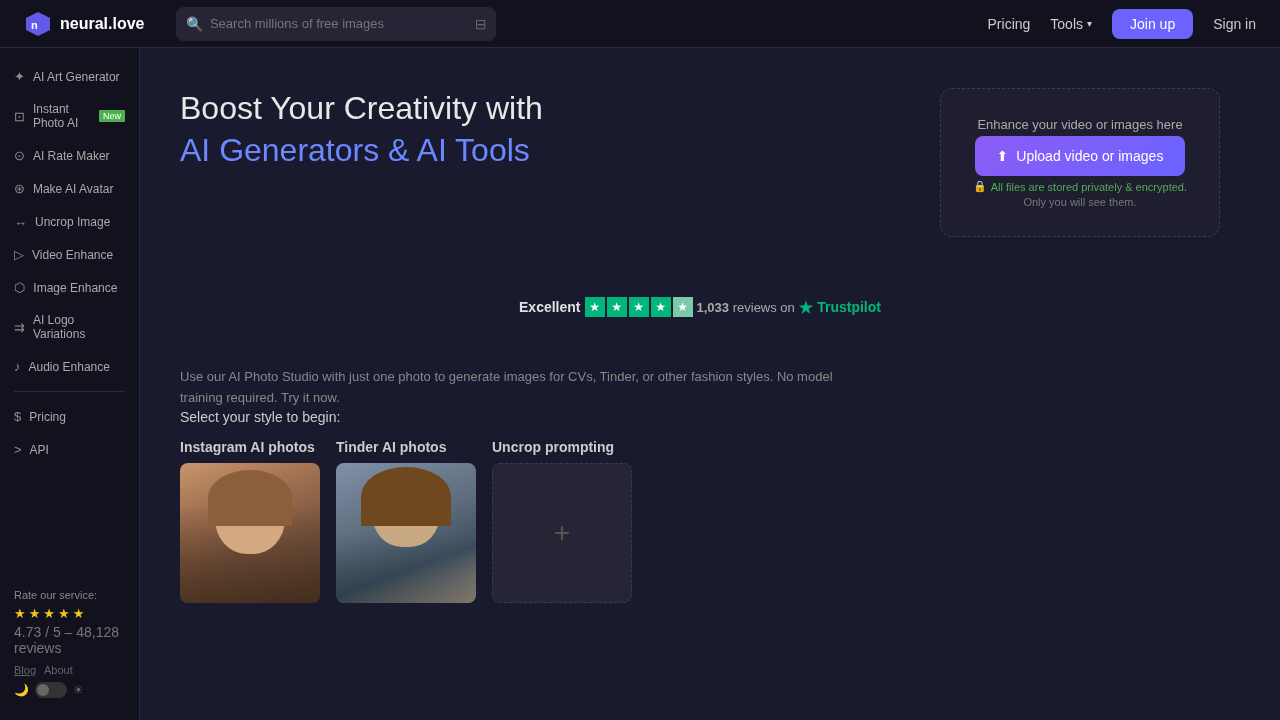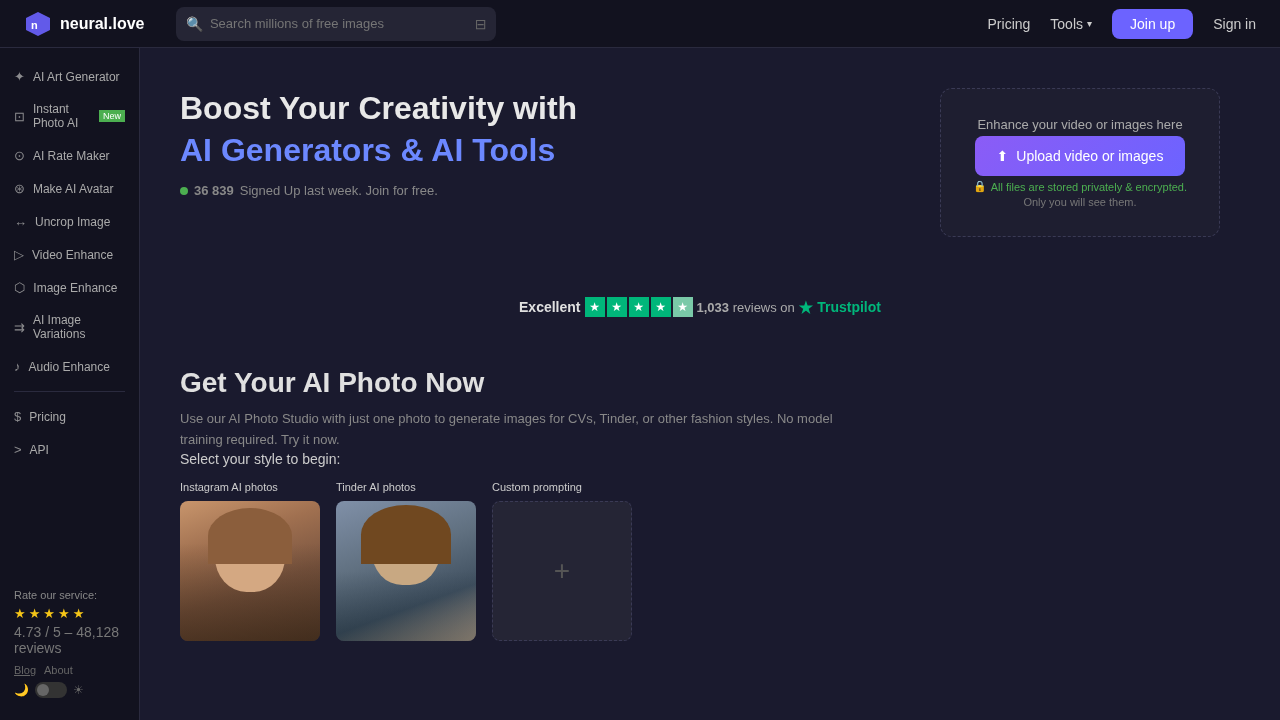--- a/index.html
+++ b/index.html
@@ -201,21 +201,21 @@
       display: flex;
       gap: 40px;
       align-items: flex-start;
       margin-bottom: 40px;
     }
     .hero-text {
       flex: 1;
     }
     .hero-title {
       font-size: 32px;
-      font-weight: 700;
+      font-weight: 400;
       color: #e8e8e8;
       line-height: 1.3;
       margin-bottom: 3px;
     }
     .hero-title-blue {
       color: #6c88ff;
     }
     .hero-subtitle {
       font-size: 13px;
       color: #888;
@@ -344,22 +344,23 @@
     .photo-grid {
       display: flex;
       gap: 16px;
     }
     .photo-card {
       display: flex;
       flex-direction: column;
       gap: 8px;
     }
     .photo-card-label {
-      font-size: 11px;
+      font-size: 14px;
       color: #ccc;
+      font-weight: bold;
     }
     .photo-placeholder {
       width: 140px;
       height: 140px;
       border-radius: 8px;
       background: #252535;
       border: 1.5px dashed #3a3a55;
       display: flex;
       align-items: center;
       justify-content: center;
@@ -452,21 +453,21 @@
     <div class="sidebar-item">
       <span class="icon">▷</span>
       <span>Video Enhance</span>
     </div>
     <div class="sidebar-item">
       <span class="icon">⬡</span>
       <span>Image Enhance</span>
     </div>
     <div class="sidebar-item">
       <span class="icon">⇉</span>
-      <span>AI Image Variations</span>
+      <span>AI Logo Variations</span>
     </div>
     <div class="sidebar-item">
       <span class="icon">♪</span>
       <span>Audio Enhance</span>
     </div>
     <div class="sidebar-divider"></div>
     <div class="sidebar-item">
       <span class="icon">$</span>
       <span>Pricing</span>
     </div>
@@ -502,25 +503,20 @@
   </aside>
 
   <div class="content">
 
     <div class="hero">
       <div class="hero-text">
         <h1 class="hero-title">
           <span>Boost Your Creativity with</span><br>
           <span class="hero-title-blue">AI Generators &amp; AI Tools</span>
         </h1>
-        <div class="hero-subtitle">
-          <span class="green-dot"></span>
-          <strong>36 839</strong>
-          <span>Signed Up last week. Join for free.</span>
-        </div>
       </div>
 
       <div class="upload-box">
         <div class="upload-box-label">Enhance your video or images here</div>
         <button class="btn-upload">
           <span>⬆</span>
           <span>Upload video or images</span>
         </button>
         <div class="upload-security">
           <div class="lock-row">
@@ -545,21 +541,20 @@
         <strong>1,033</strong>
         <span>reviews on</span>
       </span>
       <div class="tp-logo">
         <span class="tp-star-icon">★</span>
         <span>Trustpilot</span>
       </div>
     </div>
 
     <div>
-      <h2 class="section-title">Get Your AI Photo Now</h2>
       <p class="section-desc">Use our AI Photo Studio with just one photo to generate images for CVs, Tinder, or other fashion styles. No model training required. Try it now.</p>
       <div class="select-style-label">Select your style to begin:</div>
 
       <div class="photo-grid">
 
         <div class="photo-card">
           <div class="photo-card-label">Instagram AI photos</div>
           <div class="img-instagram">
 
             <div style="position:absolute;bottom:0;left:0;right:0;height:70%;background:linear-gradient(180deg,transparent,#2a1a0a80);"></div>
@@ -572,21 +567,21 @@
         <div class="photo-card">
           <div class="photo-card-label">Tinder AI photos</div>
           <div class="img-tinder">
             <div style="position:absolute;bottom:0;left:0;right:0;height:50%;background:linear-gradient(180deg,transparent,#10202860);"></div>
             <div style="position:absolute;top:8%;left:26%;width:48%;height:52%;background:#c8a882;border-radius:50% 50% 45% 45%;"></div>
             <div style="position:absolute;top:3%;left:18%;width:64%;height:42%;background:#704820;border-radius:50% 50% 0 0;"></div>
           </div>
         </div>
 
         <div class="photo-card">
-          <div class="photo-card-label">Custom prompting</div>
+          <div class="photo-card-label">Uncrop prompting</div>
           <div class="photo-placeholder">
             <span class="plus-icon">+</span>
           </div>
         </div>
       </div>
     </div>
 
   </div>
 </div>
 

